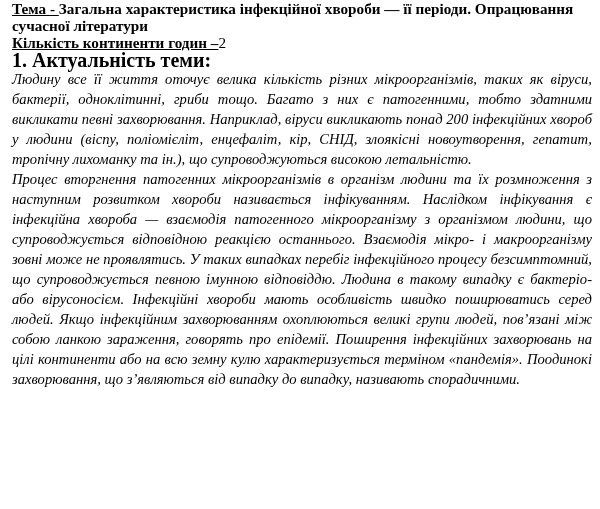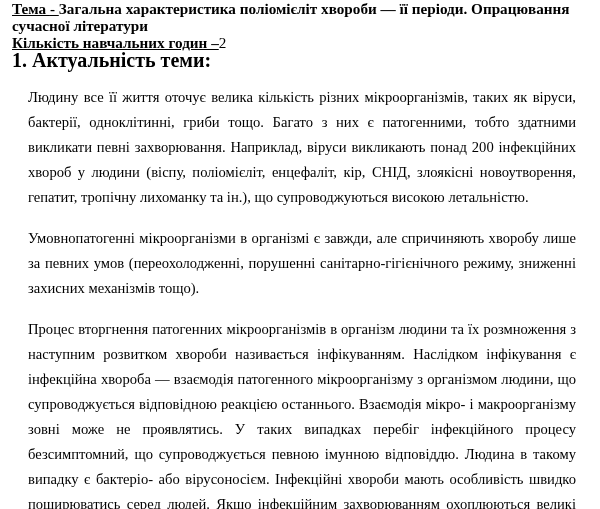--- a/index.html
+++ b/index.html
@@ -14,28 +14,27 @@
   }
   .u { text-decoration: underline; margin-top: 24px; }
   .hours-line {
     font-weight: bold; font-size: 15.2px; line-height: 17px; margin: 0;
   }
   .hours-val { font-weight: normal; }
   .section-head {
     font-weight: bold; font-size: 20px; line-height: 18px; margin: 0;
   }
   p.para {
-    margin: 16px; font-size: 14.6px; line-height: 25px;
-    text-align: justify; hyphens: none;
+    margin: 0; font-size: 14.6px; line-height: 20px;
+    text-align: justify; hyphens: none; font-style: italic;
   }
   .indent1 { padding-left: 4px; }
 </style>
 </head>
 <body>
 
 <div class="page">
-  <p class="title-line"><span class="u">Тема </span><span class="u">- </span><span> Загальна характеристика поліомієліт хвороби — її періоди. Опрацювання сучасної літератури</span></p>
-  <p class="hours-line"><span class="u">Кількість навчальних годин –</span><span class="hours-val">2</span></p>
+  <p class="title-line"><span class="u">Тема </span><span class="u">- </span><span> Загальна характеристика інфекційної хвороби — її періоди. Опрацювання сучасної літератури</span></p>
+  <p class="hours-line"><span class="u">Кількість континенти годин –</span><span class="hours-val">2</span></p>
   <p class="section-head">1. Актуальність теми:</p>
   <p class="para">Людину все її життя оточує велика кількість різних мікроорганізмів, таких як віруси, бактерії, одноклітинні, гриби тощо. Багато з них є патогенними, тобто здатними викликати певні захворювання. Наприклад, віруси викликають понад 200 інфекційних хвороб у людини (віспу, поліомієліт, енцефаліт, кір, СНІД, злоякісні новоутворення, гепатит, тропічну лихоманку та ін.), що супроводжуються високою летальністю.</p>
-  <p class="para">Умовнопатогенні мікроорганізми в організмі є завжди, але спричиняють хворобу лише за певних умов (переохолодженні, порушенні санітарно-гігієнічного режиму, зниженні захисних механізмів тощо).</p>
   <p class="para">Процес вторгнення патогенних мікроорганізмів в організм людини та їх розмноження з наступним розвитком хвороби називається інфікуванням. Наслідком інфікування є інфекційна хвороба — взаємодія патогенного мікроорганізму з організмом людини, що супроводжується відповідною реакцією останнього. Взаємодія мікро- і макроорганізму зовні може не проявлятись. У таких випадках перебіг інфекційного процесу безсимптомний, що супроводжується певною імунною відповіддю. Людина в такому випадку є бактеріо- або вірусоносієм. Інфекційні хвороби мають особливість швидко поширюватись серед людей. Якщо інфекційним захворюванням охоплюються великі групи людей, пов’язані між собою ланкою зараження, говорять про епідемії. Поширення інфекційних захворювань на цілі континенти або на всю земну кулю характеризується терміном «пандемія». Поодинокі захворювання, що з’являються від випадку до випадку, називають спорадичними.</p>
 </div>
 
 </body></html>

